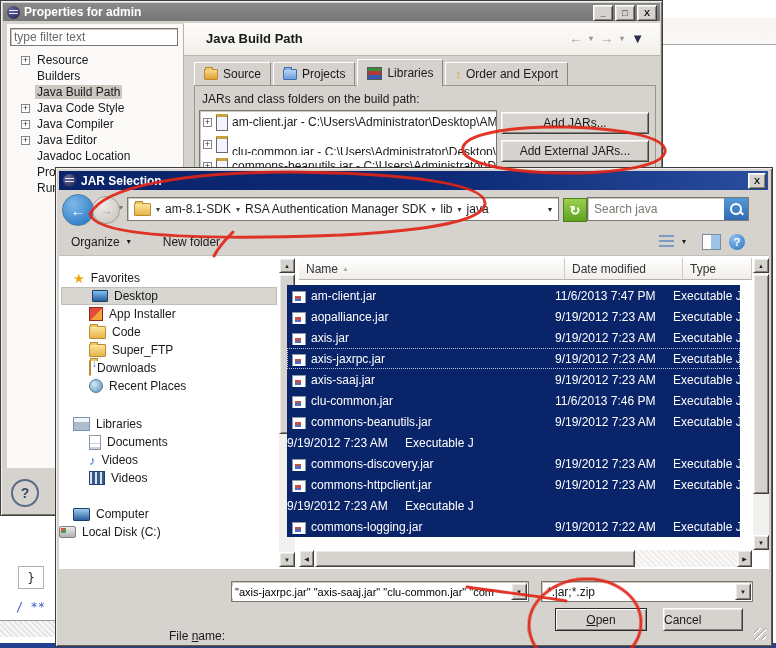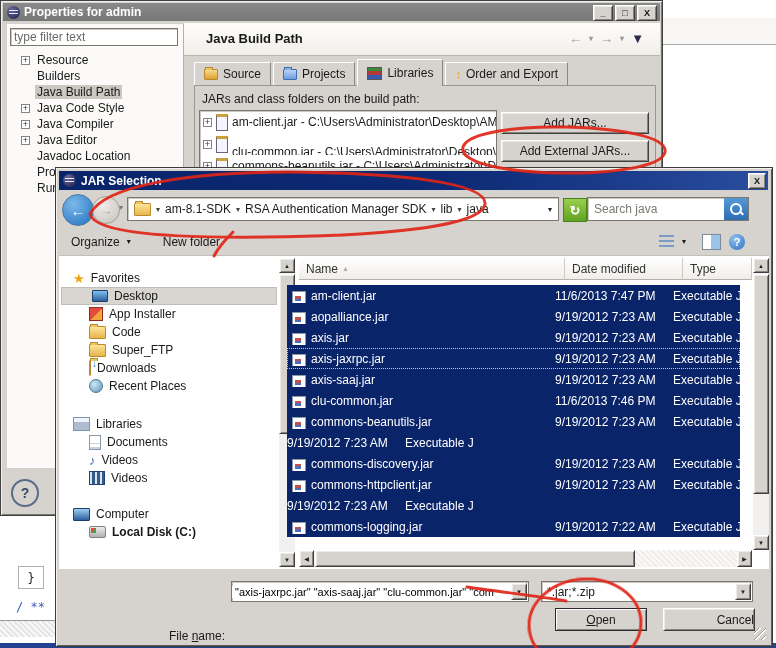--- a/index.html
+++ b/index.html
@@ -311,21 +311,21 @@
             </div>
           <div class="navrow" style="padding-left:30px;">
             <span class="vid-ic"></span>
             <span>Videos</span>
             </div>
           <div style="height:18px;"></div>
           <div class="navrow" style="padding-left:14px;">
             <span class="comp-ic"></span>
             <span>Computer</span>
             </div>
-          <div class="navrow" style="padding-left:30px;font-weight:bold;">
+          <div class="navrow" style="">
             <span class="disk-ic"></span>
             <span>Local Disk (C:)</span>
             </div>
         </div>
       </div>
 
       <div class="abs" style="left:220px;top:2px;width:16px;height:309px;background:#f1f0ee;">
         <div class="abs bvl-out sbtn" style="left:0;top:0;width:16px;height:15px;box-sizing:border-box;">▲</div>
         <div class="abs bvl-out" style="left:0;top:16px;width:16px;height:160px;box-sizing:border-box;"></div>
         <div class="abs bvl-out sbtn" style="left:0;bottom:0;width:16px;height:15px;box-sizing:border-box;">▼</div>
@@ -427,21 +427,21 @@
         <div class="bvl-out sbtn" style="width:16px;height:17px;margin-right:1px;box-sizing:border-box;">▼</div>
       </div>
       <div class="abs fld flex" style="left:482px;top:12px;width:212px;height:21px;box-sizing:border-box;">
         <span class="clip" style="flex:1;padding-left:5px;">*.jar;*.zip</span>
         <div class="bvl-out sbtn" style="width:16px;height:17px;margin-right:1px;box-sizing:border-box;">▼</div>
       </div>
       <div class="abs flex" style="left:496px;top:39px;width:92px;height:23px;justify-content:center;background:#d6d3ce;
                   border:1px solid #2a2a2a;box-shadow:inset 1px 1px 0 #ffffff, inset -1px -1px 0 #86837b;box-sizing:border-box;">
         <span><span class="u">O</span><span>pen</span></span>
       </div>
-      <div class="abs bvl-out flex" style="left:604px;top:39px;width:92px;height:23px;justify-content:flex-end;box-sizing:border-box;">
+      <div class="abs bvl-out flex" style="left:604px;top:39px;width:80px;height:23px;justify-content:flex-start;box-sizing:border-box;">
         <span>Cancel</span>
       </div>
       <div class="abs grip" style="right:3px;bottom:3px;"></div>
     </div>
   </div>
 
   <svg class="anno" width="776" height="648" viewBox="0 0 776 648">
     <g stroke="#e02417" stroke-width="3" fill="none" stroke-linecap="round" opacity="0.92">
       <path d="M 90,214 C 105,185 190,172 290,172 C 395,173 487,182 485,204 C 482,227 380,236 265,237 C 175,238 95,234 90,214 Z"></path>
       <path d="M 233,232 C 225,240 218,248 214,256"></path>

